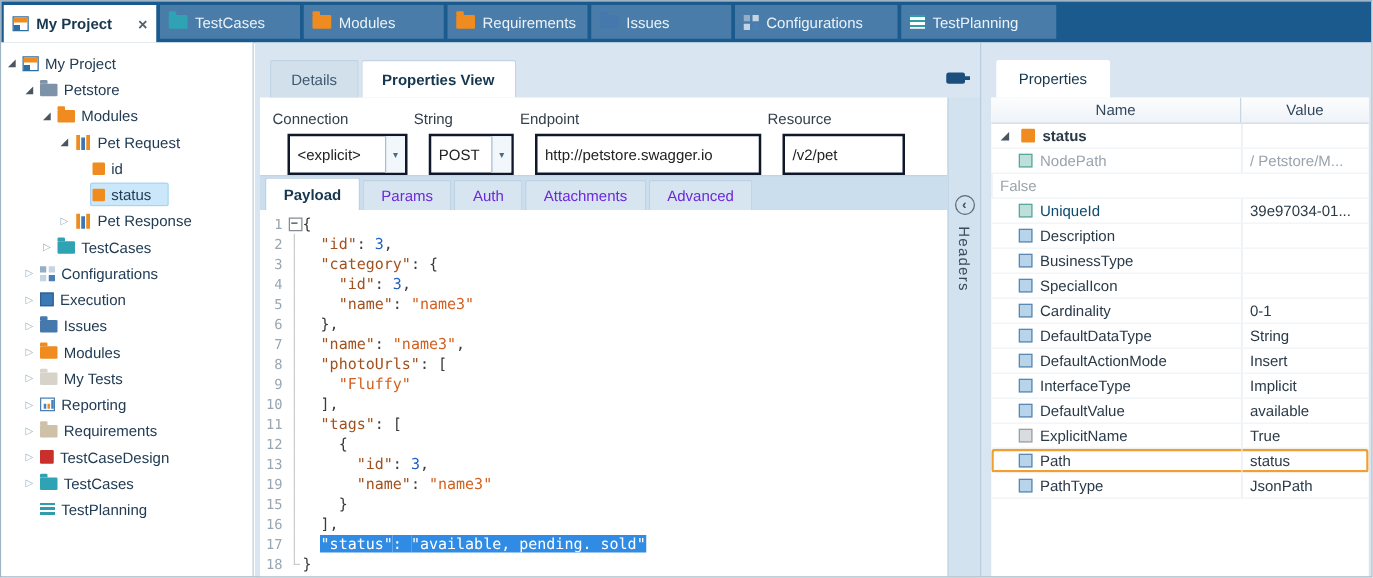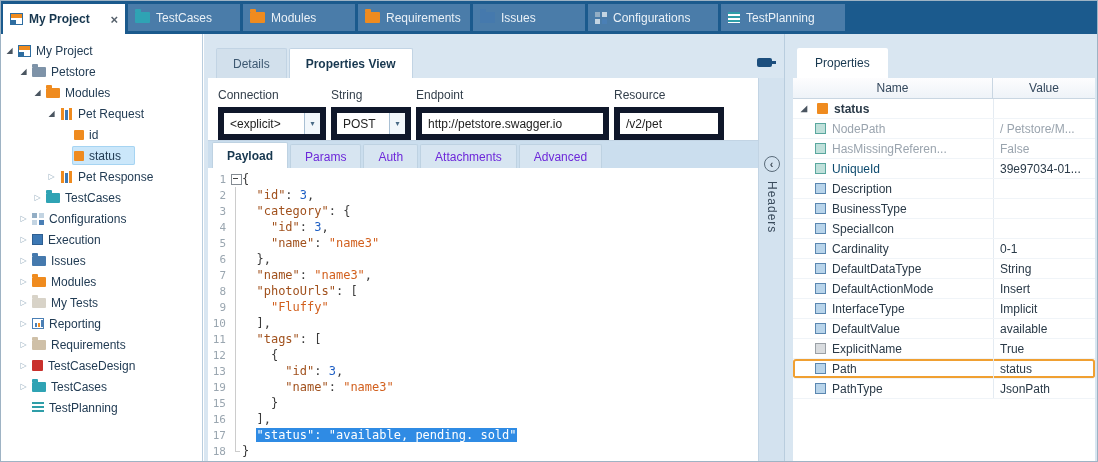--- a/index.html
+++ b/index.html
@@ -74,21 +74,21 @@
   .doc-tab.active { background:#fff; color:#17374f; font-weight:bold; }
   .pin { position:absolute; right:12px; top:24px; width:15px; height:9px; background:#1c4e7d; border-radius:2px; }
   .pin::before { content:""; position:absolute; right:-4px; top:3px; width:4px; height:3px; background:#1c4e7d; }
 
   .ccontent { position:absolute; left:4px; top:44px; right:26px; bottom:0; background:#fff;
               display:flex; flex-direction:column; }
   .form { height:62px; flex:none; padding:10px 0 0 10px; display:flex; gap:5px; }
   .ffield { display:flex; flex-direction:column; gap:5px; }
   .ffield label { color:#333f4b; }
   .f0 { width:108px; } .f1 { width:80px; } .f2 { width:193px; } .f3 { width:110px; }
-  .fbox { height:34px; border:6px solid #0f172a; display:flex; align-items:center; background:#fff; color:#222; }
+  .fbox { height:34px; border:2px solid #0f172a; display:flex; align-items:center; background:#fff; color:#222;margin-left:12px; }
   .fbox .val { padding:0 6px; flex:1; white-space:nowrap; overflow:hidden; }
   .fbox .dd { width:16px; height:100%; border-left:1px solid #a9c0d4; display:flex; align-items:center;
               justify-content:center; font-size:8px; color:#4a6b86; background:#f2f7fb; }
 
   .ptabs { height:28px; flex:none; background:#cbdeee; display:flex; align-items:flex-end; gap:2px;
            padding-left:4px; border-top:1px solid #c2d4e4; }
   .ptab { height:24px; padding:0 14px; display:flex; align-items:center; color:#6d28d9;
           background:#d7e5f1; border:1px solid #bed2e2; border-bottom:none; border-radius:2px 2px 0 0; cursor:default; }
   .ptab.active { background:#fff; height:26px; color:#17374f; font-weight:bold; }
 
@@ -405,24 +405,20 @@
       </div>
       <div data-name="properties-rows">
           <div class="prow muted" data-name="property-row-nodepath">
             <span class="name">
               <span class="p-ic ic-teal" data-name="property-type-icon"></span>
               <span class="name-text" data-name="property-name">NodePath</span>
             </span>
             <span class="value" data-name="property-value">/ Petstore/M...</span>
           </div>
           <div class="prow muted" data-name="property-row-hasmissingreferen">
-            <span class="name">
-              <span class="p-ic ic-teal" data-name="property-type-icon"></span>
-              <span class="name-text" data-name="property-name">HasMissingReferen...</span>
-            </span>
             <span class="value" data-name="property-value">False</span>
           </div>
           <div class="prow name-muted" data-name="property-row-uniqueid">
             <span class="name">
               <span class="p-ic ic-teal" data-name="property-type-icon"></span>
               <span class="name-text" data-name="property-name">UniqueId</span>
             </span>
             <span class="value" data-name="property-value">39e97034-01...</span>
           </div>
           <div class="prow" data-name="property-row-description">

